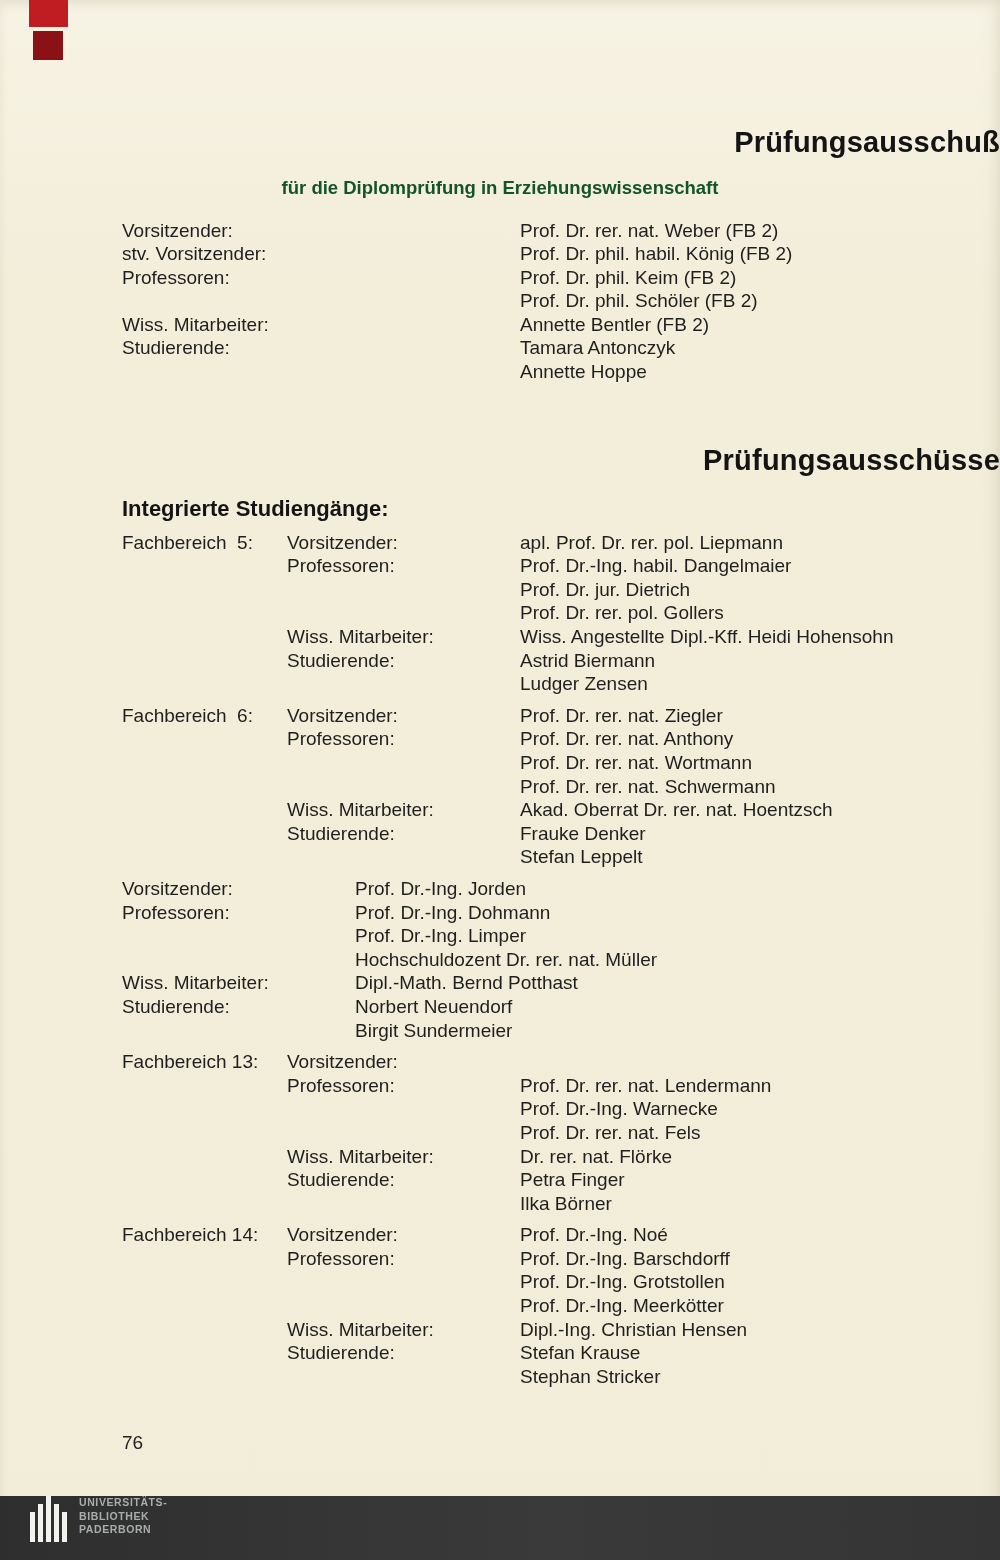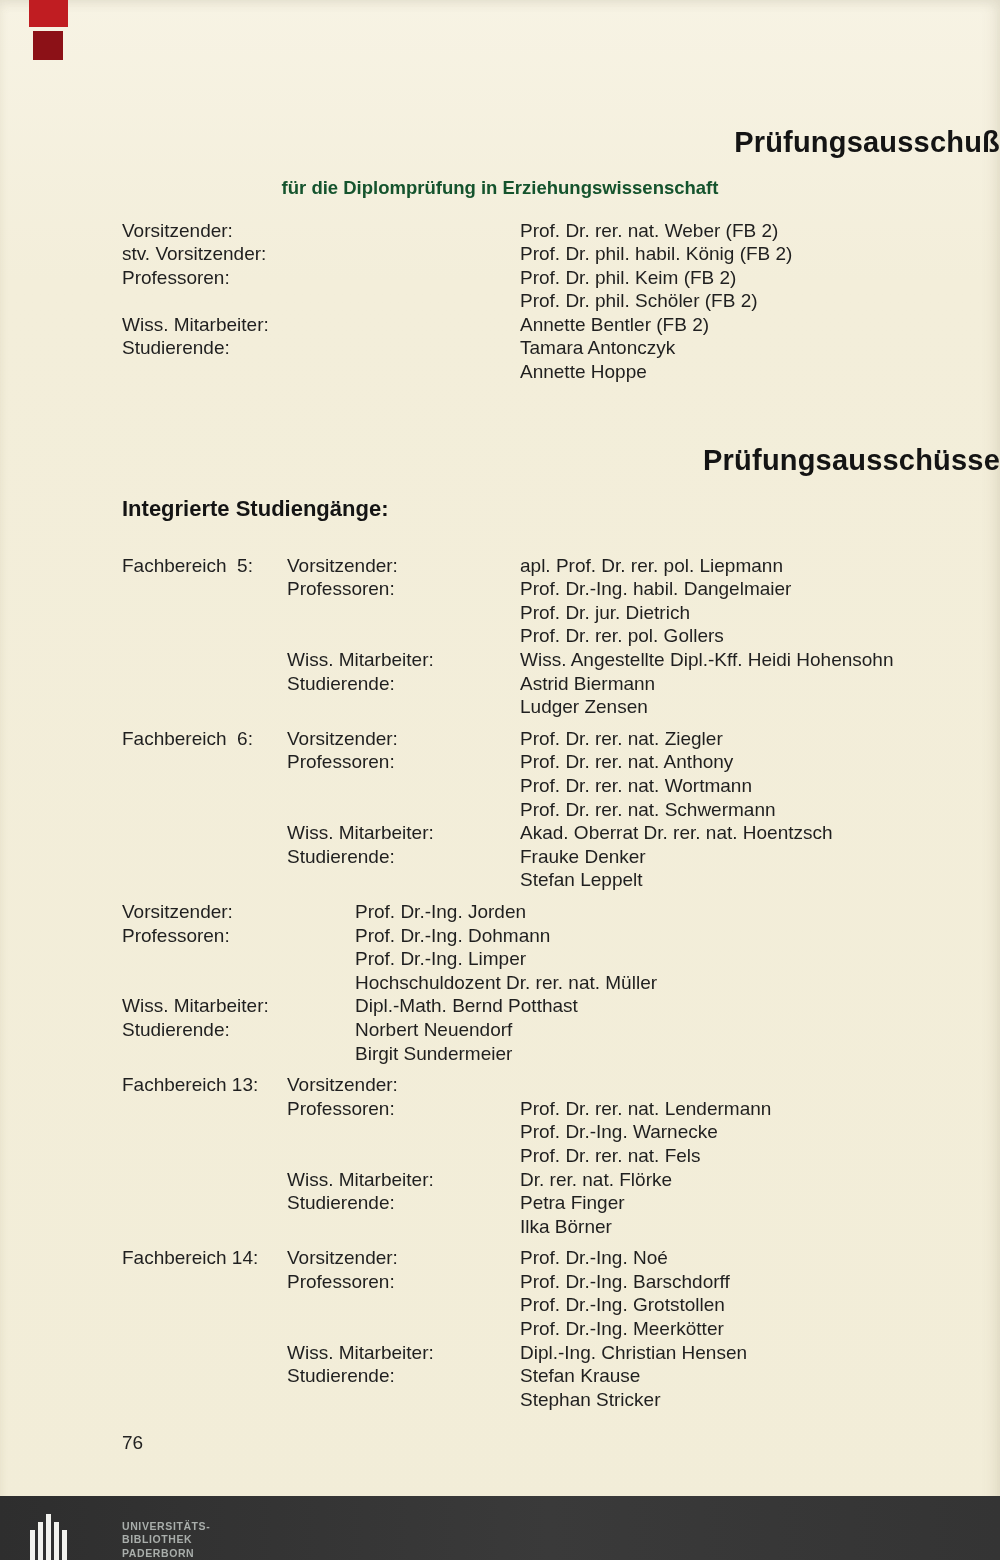--- a/index.html
+++ b/index.html
@@ -74,21 +74,21 @@
   .section-heading {
     margin-top: 24px;
     padding-left: 122px;
     font-size: 22px;
     font-weight: bold;
     line-height: 19px;
     color: #141414;
   }
 
   .departments {
-    margin-top: 36px;
+    margin-top: 13px;
     padding-left: 122px;
     padding-right: 30px;
   }
   .department { display: flex; margin-bottom: 8px; }
   .dept-name {
     flex: 0 0 auto;
     width: 165px;
     font-size: 19px;
     line-height: 23.6px;
     white-space: pre;
@@ -104,23 +104,22 @@
     color: #222;
   }
 
   .footer-bar {
     position: absolute;
     left: 0; bottom: 0;
     width: 100%;
     height: 64px;
     background: linear-gradient(90deg, #2e2e2e 0%, #3a3a3a 55%, #343434 100%);
     display: flex;
-    align-items: flex-end;
+    align-items: flex-start;
     padding-left: 30px;
-    gap: 43px;
   }
   .library-logo {
     display: flex;
     align-items: flex-end;
     gap: 3px;
     height: 46px;
     margin-right: 12px;
   }
   .library-logo .bar {
     display: block;

